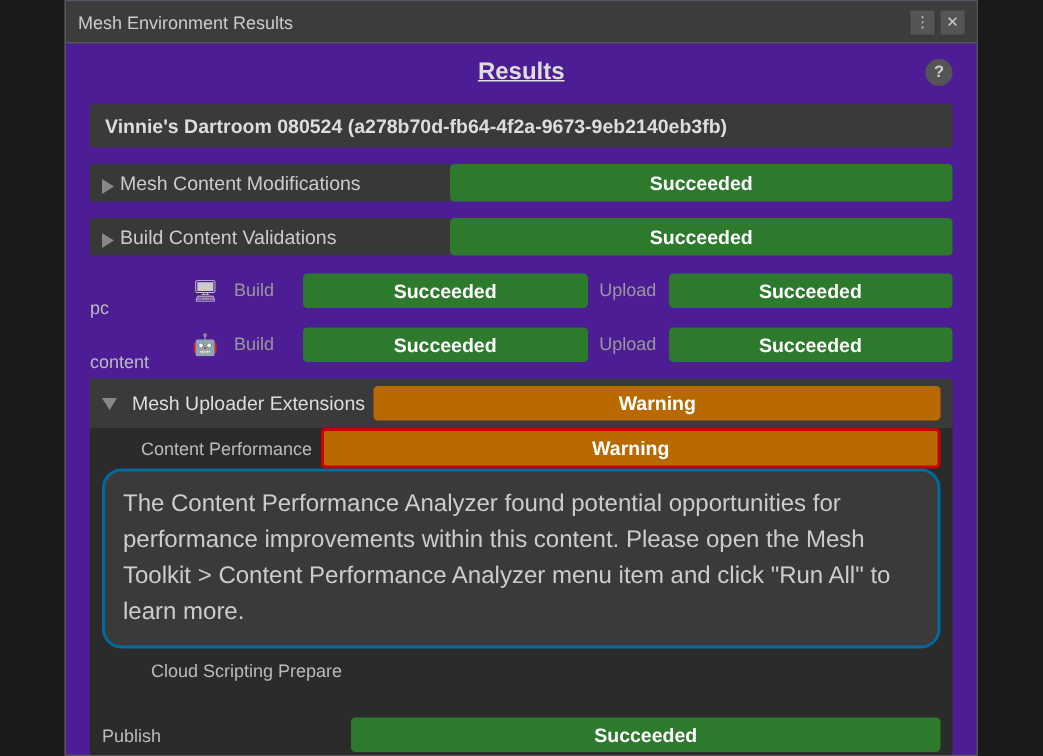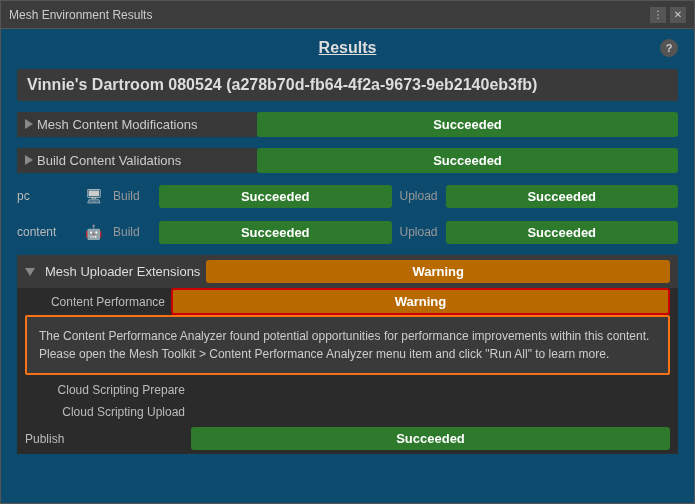--- a/index.html
+++ b/index.html
@@ -8,23 +8,23 @@
       font-family: Arial, sans-serif;
       font-size: 13px;
       color: #ccc;
       display: flex;
       justify-content: center;
       align-items: center;
       width: 695px;
       height: 504px;
     }
     .window {
-      width: 695px;
+      width: 609px;
       height: 504px;
-      background: #0c4a6e;
+      background: #4c1d95;
       border: 1px solid #555;
       display: flex;
       flex-direction: column;
     }
     .title-bar {
       background: #3c3c3c;
       height: 28px;
       display: flex;
       align-items: center;
       justify-content: space-between;
@@ -103,20 +103,21 @@
     .platform-row {
       display: flex;
       align-items: center;
       gap: 8px;
       min-height: 30px;
     }
     .platform-name {
       flex: 0 0 60px;
       color: #bbb;
       font-size: 12px;
+      margin-top: 24px;
     }
     .platform-icon {
       flex: 0 0 20px;
       font-size: 14px;
       color: #ccc;
     }
     .build-upload-group {
       flex: 1;
       display: flex;
       align-items: center;
@@ -183,26 +184,26 @@
       color: #fff;
       background: #b86a00;
       border: 2px solid #cc0000;
     }
     .tooltip-container {
       position: relative;
       margin: 0 8px 4px 8px;
     }
     .tooltip-box {
       background: #3a3a3a;
-      border: 2px solid #f97316;
+      border: 2px solid #0369a1;
       padding: 10px 12px;
-      font-size: 12px;
+      font-size: 16px;
       color: #ccc;
       line-height: 1.5;
-      border-radius: 2px;
+      border-radius: 13px;
     }
     .script-row {
       display: flex;
       align-items: flex-start;
       gap: 6px;
       padding: 4px 8px;
     }
     .script-label {
       flex: 0 0 160px;
       color: #bbb;
@@ -242,21 +243,21 @@
       border: 1px solid #666;
       color: #ccc;
       padding: 6px 40px;
       font-size: 13px;
       cursor: pointer;
       border-radius: 2px;
     }
     .env-title {
       background: #3a3a3a;
       padding: 7px 10px;
-      font-size: 16px;
+      font-size: 13px;
       color: #ddd;
       font-weight: bold;
       border-radius: 2px;
       margin-bottom: 2px;
     }
     .triangle {
       display: inline-block;
       width: 0;
       height: 0;
       border-style: solid;
@@ -272,21 +273,21 @@
     }
     .mesh-content-row {
       display: flex;
       align-items: center;
       gap: 0;
       min-height: 30px;
     }
     .mesh-row-label-cell {
       flex: 0 0 240px;
       display: flex;
-      align-items: center;
+      align-items: flex-end;
       padding: 5px 8px;
       background: #383838;
     }
     .mesh-row-badge-cell {
       flex: 1;
     }
   </style>
 </head>
 <body>
 
@@ -379,21 +380,20 @@
         <div class="tooltip-container">
           <div class="tooltip-box">The Content Performance Analyzer found potential opportunities for performance improvements within this content. Please open the Mesh Toolkit &gt; Content Performance Analyzer menu item and click "Run All" to learn more.</div>
         </div>
 
         <div class="script-row">
           <span class="script-label">Cloud Scripting Prepare</span>
           <div class="script-badge"></div>
         </div>
 
         <div class="script-row">
-          <span class="script-label">Cloud Scripting Upload</span>
           <div class="script-badge"></div>
         </div>
 
         <div class="publish-row">
           <span class="publish-label">Publish</span>
           <div class="bu-badge badge-green" style="flex:1; text-align:center; padding:4px 8px; border-radius:3px;">Succeeded</div>
         </div>
 
       </div>
     </div>

